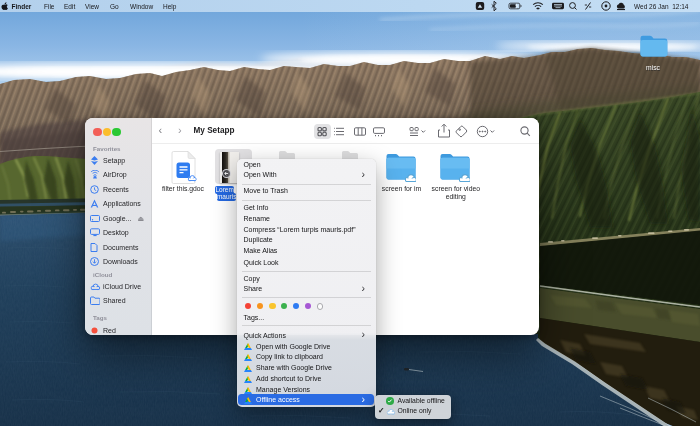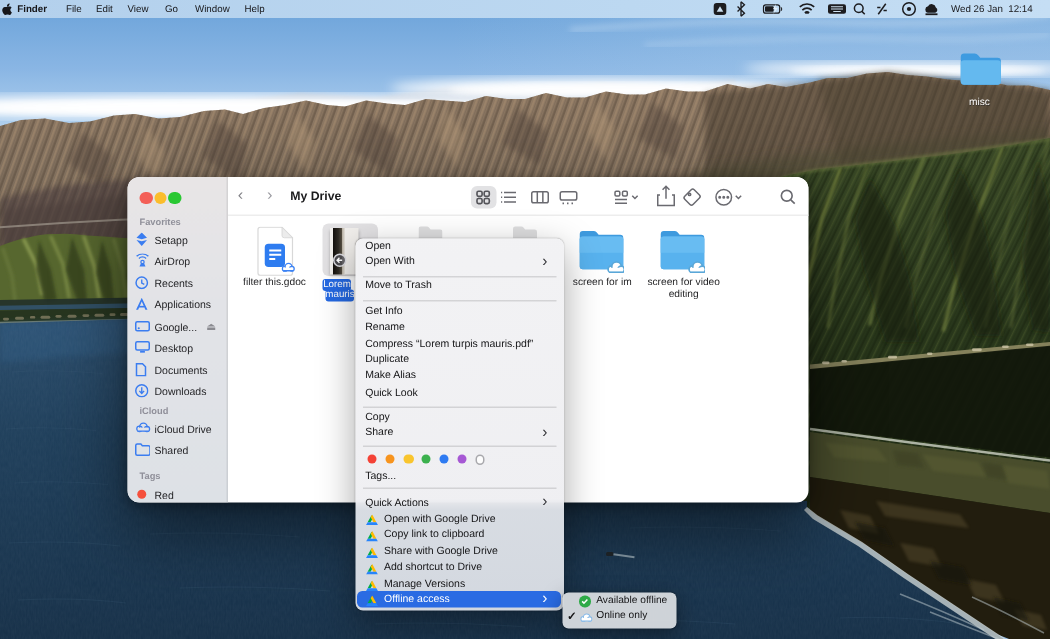--- a/index.html
+++ b/index.html
@@ -294,21 +294,21 @@
             </svg></span>Shared</div>
     <div class="abs" style="left:8px;top:195.5px;font-size:6.2px;font-weight:bold;color:#90909a;">Tags</div>
     <div class="abs sbrow" style="top:207.5px;"><span class="sbi"><svg width="9" height="9" viewBox="0 0 9 9">
               <circle cx="4.5" cy="4.5" r="3" fill="#f5503c"></circle>
             </svg></span>Red</div>
   </div>
 
   <div class="abs" style="left:67px;top:0;width:387px;height:25px;background:#ffffff;border-bottom:1px solid #ededed;"></div>
   <div class="abs" style="left:73.5px;top:6px;color:#828287;font-size:11px;">‹</div>
   <div class="abs" style="left:93px;top:6px;color:#9a9aa0;font-size:11px;">›</div>
-  <div class="abs" style="left:108.5px;top:8px;font-size:8.2px;font-weight:bold;color:#1b1b1d;">My Drive</div>
+  <div class="abs" style="left:108.5px;top:8px;font-size:8.2px;font-weight:bold;color:#1b1b1d;">My Setapp</div>
   <div id="toolbar-icons" style="position:absolute;left:0;top:0;width:454px;height:25px;">
     <div class="abs" style="left:228.5px;top:5.5px;width:17px;height:15px;background:#e2e2e4;border-radius:4px;"></div>
     <svg class="abs" style="left:228px;top:0" width="226" height="25" viewBox="0 0 226 25">
 
       <g fill="none" stroke="#55555a" stroke-width="1.1">
         <rect x="5" y="9.5" width="3.4" height="3.4" rx="1"></rect>
             <rect x="9.8" y="9.5" width="3.4" height="3.4" rx="1"></rect>
         <rect x="5" y="14.3" width="3.4" height="3.4" rx="1"></rect>
             <rect x="9.8" y="14.3" width="3.4" height="3.4" rx="1"></rect>
       </g>

